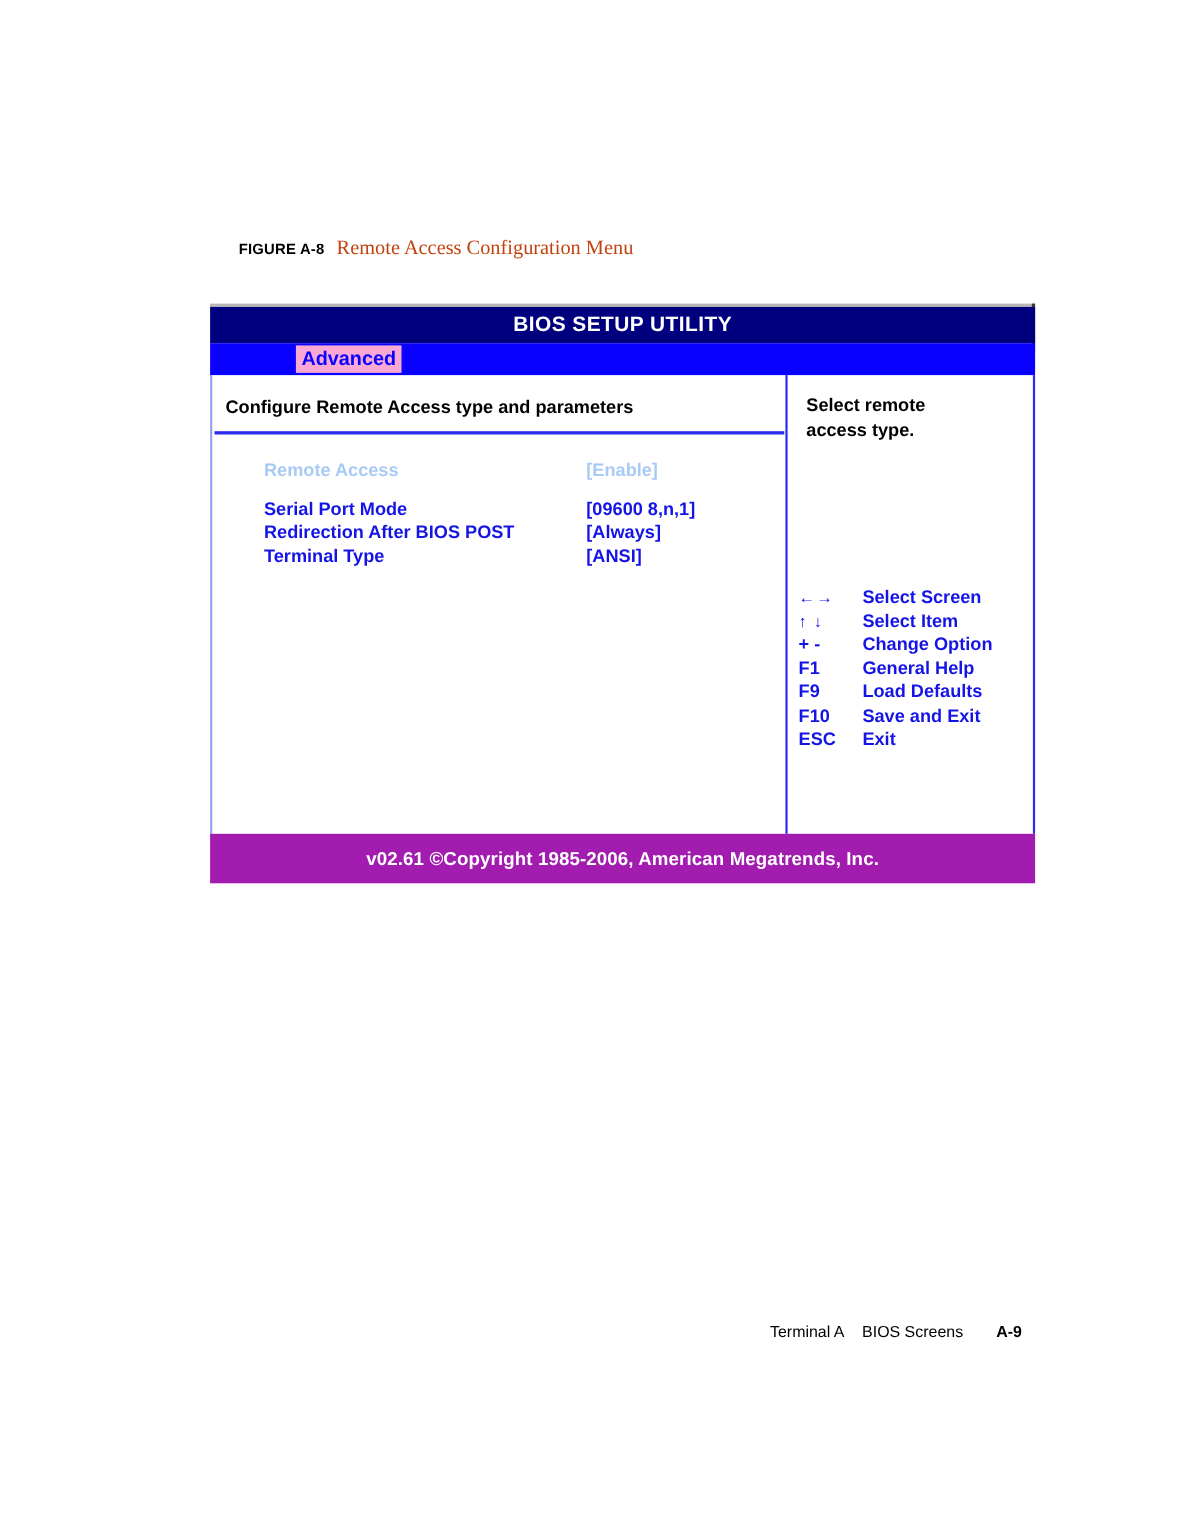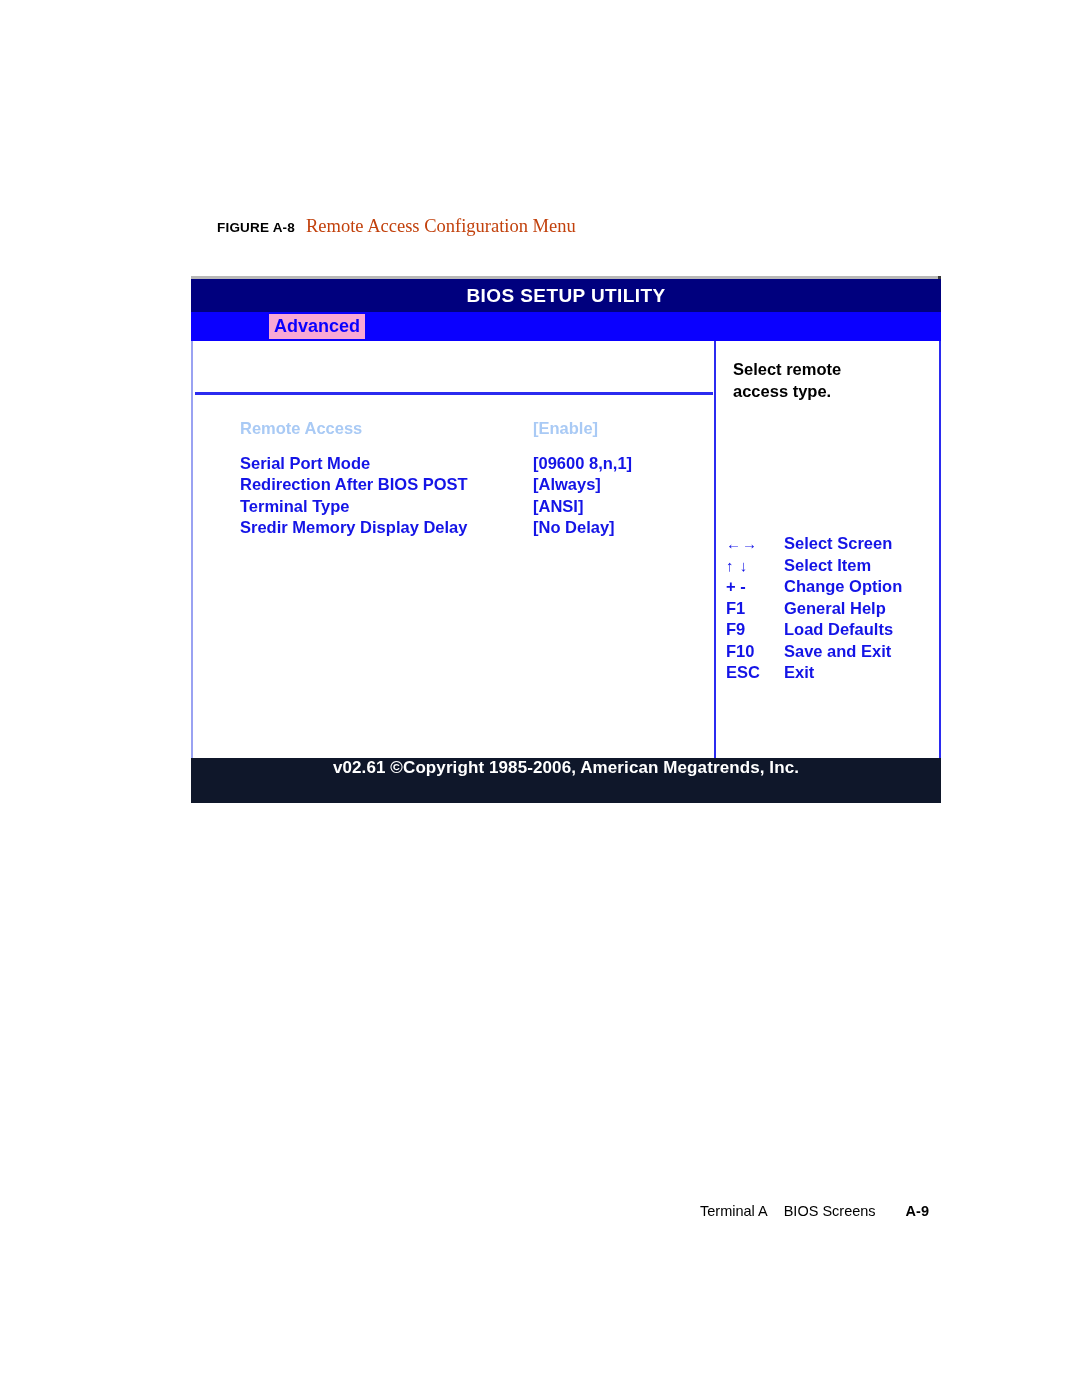--- a/index.html
+++ b/index.html
@@ -238,23 +238,23 @@
     font-family: "Liberation Sans", sans-serif;
   }
 
   
   .footer-bar {
     position: absolute;
     left: 0;
     top: 482px;
     width: 750px;
     height: 45px;
-    background: #0f172a;
+    background: #a21caf;
     display: flex;
-    align-items: flex-start;
+    align-items: center;
     justify-content: center;
   }
   .footer-bar-text {
     color: #ffffff;
     font-size: 17px;
     font-weight: bold;
     font-family: "Liberation Sans", sans-serif;
     letter-spacing: 0.1px;
   }
 
@@ -290,20 +290,21 @@
     <span class="title-bar-text">BIOS SETUP UTILITY</span>
   </div>
 
   <div class="tab-bar">
     <span class="tab-advanced">Advanced</span>
   </div>
 
   <div class="panels">
 
     <div class="panel-main">
+      <div class="main-heading">Configure Remote Access type and parameters</div>
       <div class="main-rule"></div>
       <div class="settings">
 
         <div class="setting-row selected">
           <span class="s-label">Remote Access</span>
           <span class="s-value">[Enable]</span>
         </div>
 
         <div class="setting-gap"></div>
 
@@ -316,24 +317,20 @@
         <div class="setting-row normal">
           <span class="s-label">Redirection After BIOS POST</span>
           <span class="s-value">[Always]</span>
         </div>
 
         <div class="setting-row normal">
           <span class="s-label">Terminal Type</span>
           <span class="s-value">[ANSI]</span>
         </div>
 
-        <div class="setting-row normal">
-          <span class="s-label">Sredir Memory Display Delay</span>
-          <span class="s-value">[No Delay]</span>
-        </div>
 
       </div>
     </div>
 
     <div class="panel-divider"></div>
 
     <div class="panel-help">
       <div class="help-text">
         <div>Select remote</div>
         <div>access type.</div>

